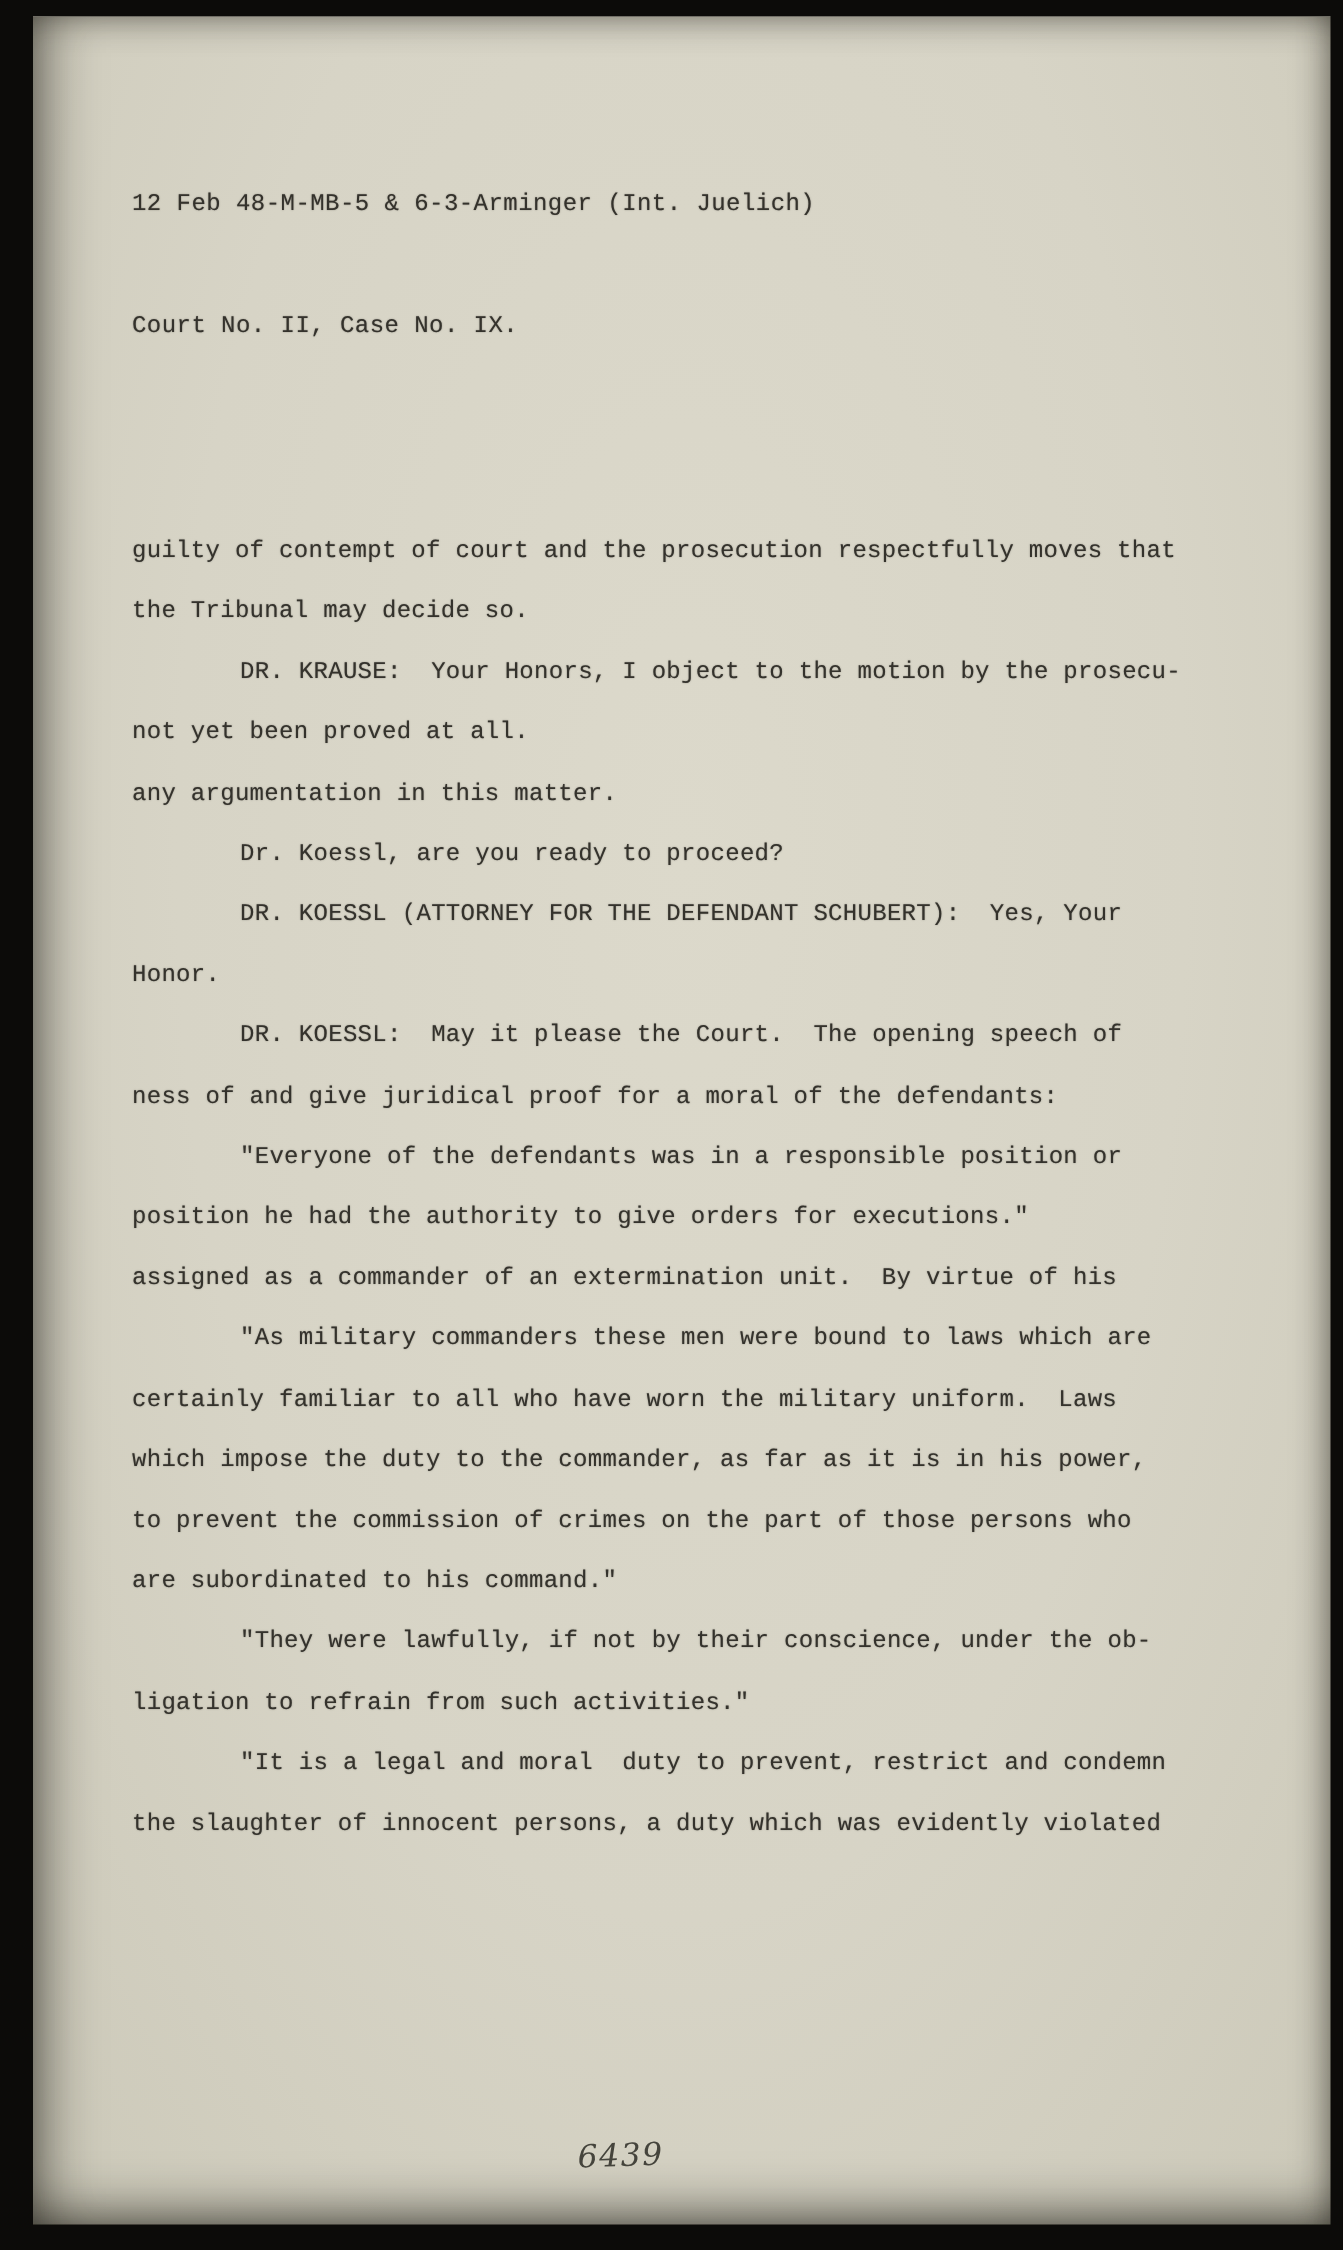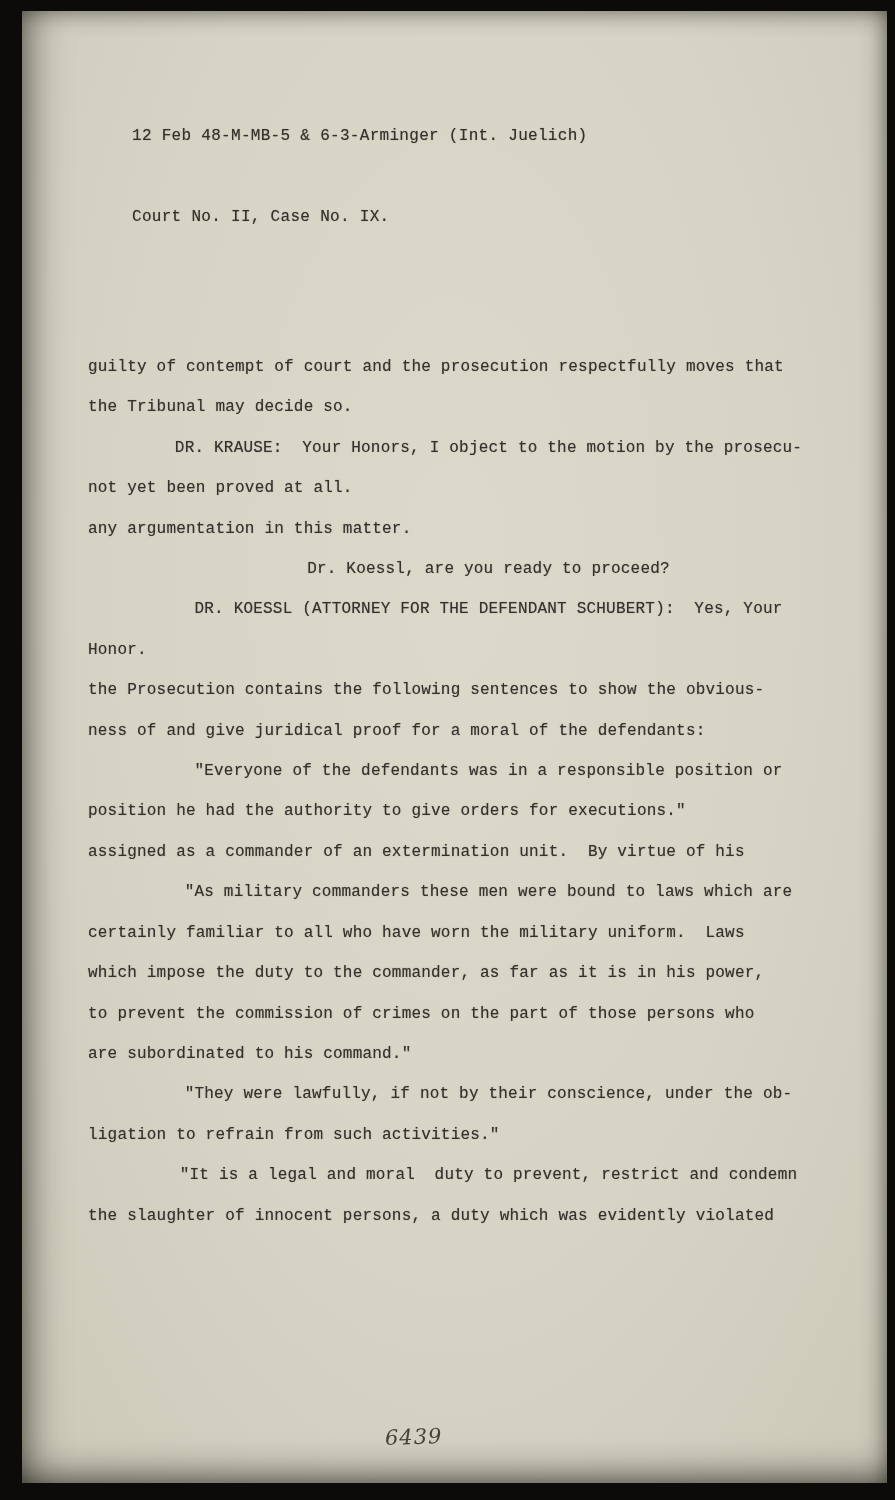--- a/index.html
+++ b/index.html
@@ -33,36 +33,34 @@
     top: 0; left: 0; right: 0; bottom: 0;
     padding: 58px 70px 0 66px;
     color: #34322c;
   }
   .header {
     font-size: 16px;
     line-height: 27px;
     letter-spacing: 0.3px;
     text-shadow: 0 0 1px rgba(52,50,44,0.55);
     white-space: pre-wrap;
-    margin-left: 44px;
   }
   .body-text {
     margin-top: 62px;
     font-size: 16px;
     line-height: 40.4px;
     letter-spacing: 0.2px;
     text-shadow: 0 0 1px rgba(52,50,44,0.5);
   }
   .line {
     white-space: pre-wrap;
     min-height: 40.4px;
   }
   .line.indent {
     padding-left: 72px;
-    text-align: center;
   }
   .page-number {
     position: absolute;
     bottom: 34px;
     left: 42%;
     font-family: "DejaVu Serif", serif;
     font-style: italic;
     font-size: 21px;
     color: #45443c;
     transform: rotate(-2deg);
@@ -83,21 +81,21 @@
 
       <div class="body-text">
           <div class="line">guilty of contempt of court and the prosecution respectfully moves that</div>
           <div class="line">the Tribunal may decide so.</div>
           <div class="line indent">DR. KRAUSE:  Your Honors, I object to the motion by the prosecu-</div>
           <div class="line">not yet been proved at all.</div>
           <div class="line">any argumentation in this matter.</div>
           <div class="line indent">Dr. Koessl, are you ready to proceed?</div>
           <div class="line indent">DR. KOESSL (ATTORNEY FOR THE DEFENDANT SCHUBERT):  Yes, Your</div>
           <div class="line">Honor.</div>
-          <div class="line">the Prosecution contains the following sentences to show the obvious-</div>
+          <div class="line indent">DR. KOESSL:  May it please the Court.  The opening speech of</div>
           <div class="line">ness of and give juridical proof for a moral of the defendants:</div>
           <div class="line indent">"Everyone of the defendants was in a responsible position or</div>
           <div class="line">position he had the authority to give orders for executions."</div>
           <div class="line">assigned as a commander of an extermination unit.  By virtue of his</div>
           <div class="line indent">"As military commanders these men were bound to laws which are</div>
           <div class="line">certainly familiar to all who have worn the military uniform.  Laws</div>
           <div class="line">which impose the duty to the commander, as far as it is in his power,</div>
           <div class="line">to prevent the commission of crimes on the part of those persons who</div>
           <div class="line">are subordinated to his command."</div>
           <div class="line indent">"They were lawfully, if not by their conscience, under the ob-</div>

